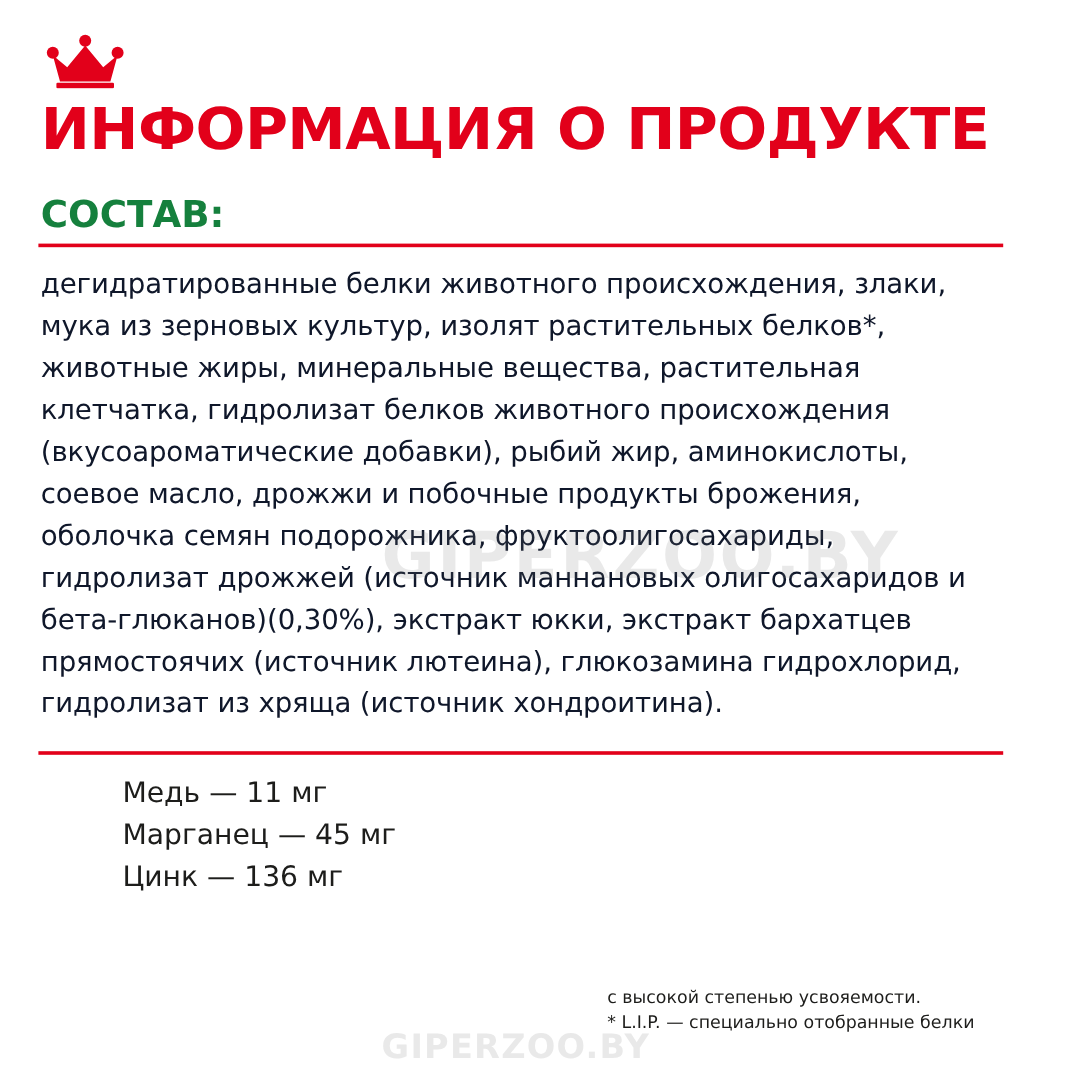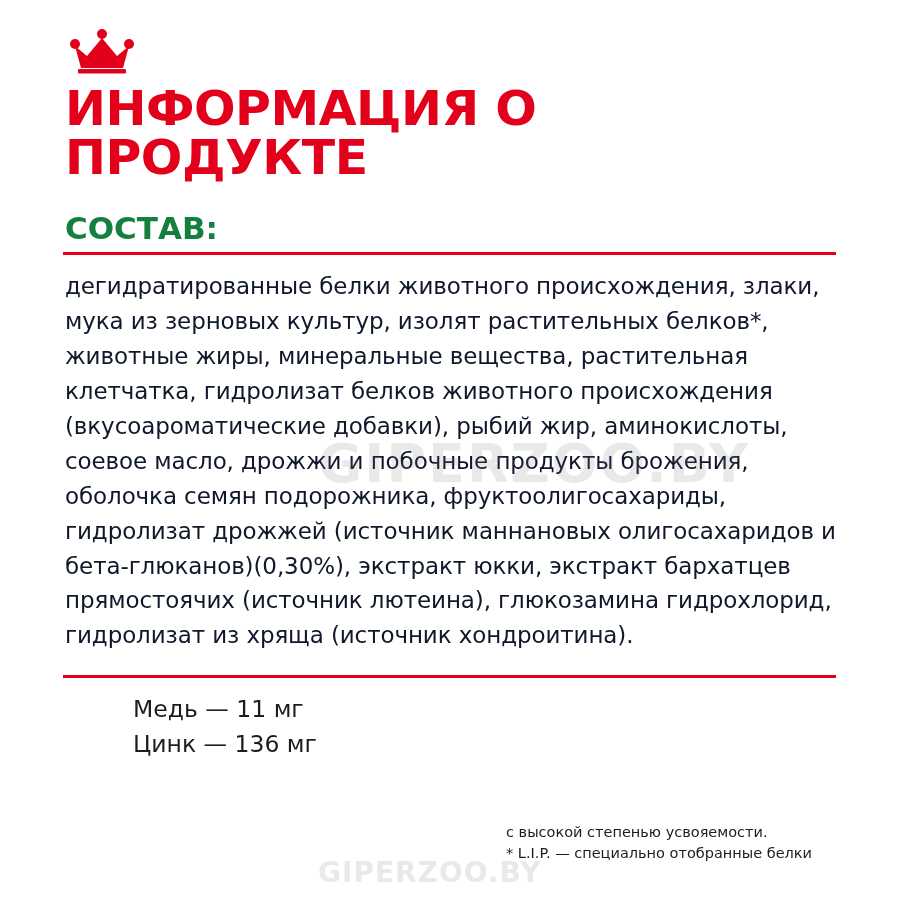--- a/index.html
+++ b/index.html
@@ -13,21 +13,21 @@
     font-family: "DejaVu Sans", "Liberation Sans", sans-serif;
     color: #1a1a1a;
     position: relative;
     overflow: hidden;
   }
   .page {
     position: relative;
     width: 900px;
     height: 900px;
     box-sizing: border-box;
-    padding: 28px 64px 0 63px;
+    padding: 28px 64px 0 32px;
   }
 
   
   .logo {
     width: 70px;
     height: 46px;
     margin-left: 4px;
     margin-bottom: 6px;
   }
   .logo svg { display: block; }
@@ -150,20 +150,21 @@
 
   <h2 class="section-title">СОСТАВ:</h2>
   <div class="rule"></div>
   <p class="composition">дегидратированные белки животного происхождения, злаки, мука из зерновых культур, изолят растительных белков*, животные жиры, минеральные вещества, растительная клетчатка, гидролизат белков животного происхождения (вкусоароматические добавки), рыбий жир, аминокислоты, соевое масло, дрожжи и побочные продукты брожения, оболочка семян подорожника, фруктоолигосахариды, гидролизат дрожжей (источник маннановых олигосахаридов и бета-глюканов)(0,30%), экстракт юкки, экстракт бархатцев прямостоячих (источник лютеина), глюкозамина гидрохлорид, гидролизат из хряща (источник хондроитина).</p>
 
   <div class="rule"></div>
 
   <div class="additives">
     <div class="add-col right">
       <div class="add-row">Медь — 11 мг</div>
+      <div class="add-row">Марганец — 45 мг</div>
       <div class="add-row">Цинк — 136 мг</div>
     </div>
   </div>
 
   <div class="footnote">
     <div>с высокой степенью усвояемости.</div>
     <div>* L.I.P. — специально отобранные белки</div>
   </div>
 
   <div class="watermark">

